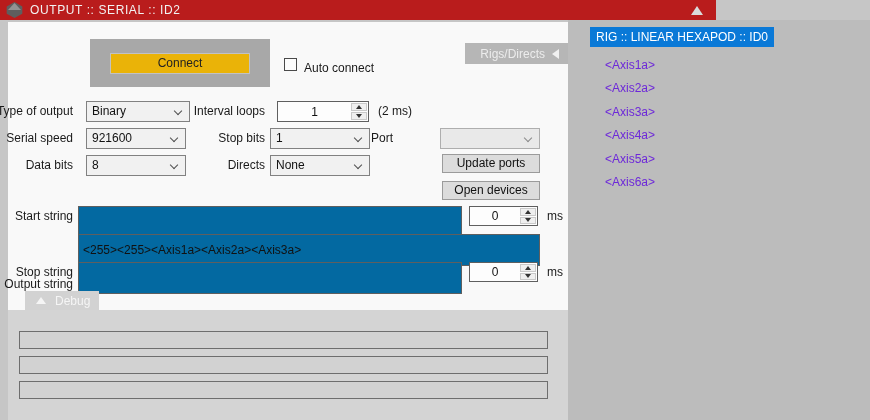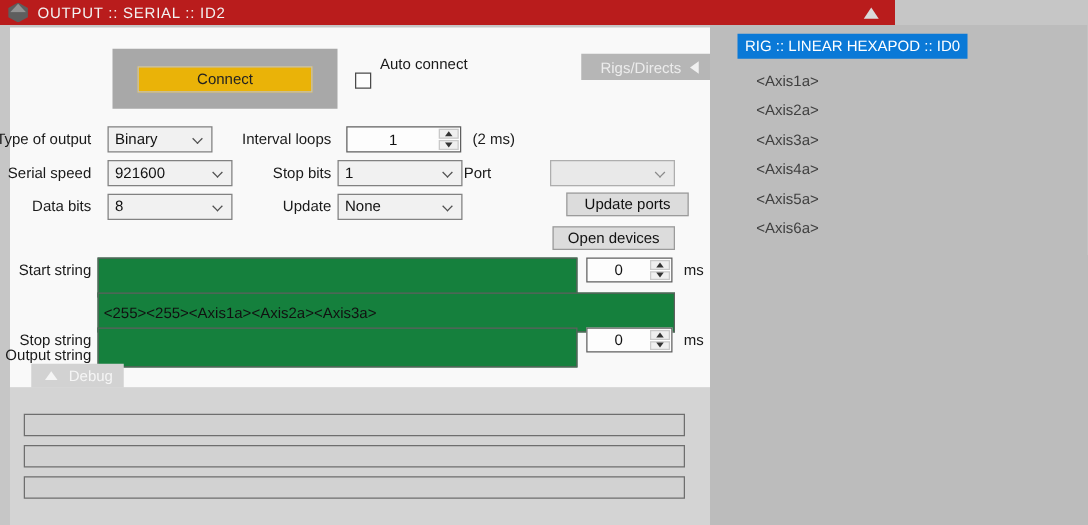--- a/index.html
+++ b/index.html
@@ -25,21 +25,21 @@
 
   
   .panel { position:absolute; left:8px; top:22px; width:560px; height:288px; background:#f9f9f9; }
 
   .connect-frame { position:absolute; left:82px; top:17px; width:180px; height:48px; background:#a8a8a8; }
   .connect-btn { position:absolute; left:20px; top:14px; width:140px; height:21px;
          background:#eab308; border:1px solid #c2c2c2; text-align:center; line-height:19px; color:#222; }
 
   .checkbox { position:absolute; left:276px; top:36px; width:13px; height:13px;
          background:#fdfdfd; border:1px solid #4a4a4a; }
-  .checkbox-label { position:absolute; left:296px; top:22px; line-height:14px; }
+  .checkbox-label { position:absolute; left:296px; top:39px; line-height:14px; }
 
   .rigs-tab { position:absolute; left:457px; top:21px; width:103px; height:21px; background:#b6b6b6;
          color:#ececec; display:flex; align-items:center; justify-content:flex-end; gap:7px; padding-right:9px; }
   .tri-left { width:0; height:0; border-top:5px solid transparent; border-bottom:5px solid transparent;
          border-right:7px solid #f0f0f0; }
 
   .flabel { position:absolute; white-space:nowrap; line-height:21px; text-align:right; }
   .col1 { right:495px; }
   .col2 { right:303px;text-align:center; }
   .colport { right:175px; }
@@ -57,37 +57,37 @@
   .spin { position:absolute; right:1px; top:1px; bottom:1px; width:16px; display:flex; flex-direction:column; }
   .spin > div { flex:1; background:#efefef; border:1px solid #c9c9c9; position:relative; }
   .spin > div + div { margin-top:1px; }
   .arr-up, .arr-dn { position:absolute; left:50%; top:50%; width:0; height:0; transform:translate(-50%,-50%); }
   .arr-up { border-left:3px solid transparent; border-right:3px solid transparent; border-bottom:4px solid #333; }
   .arr-dn { border-left:3px solid transparent; border-right:3px solid transparent; border-top:4px solid #333; }
 
   .pushbtn { position:absolute; width:98px; height:19px; background:#dcdcdc; border:1px solid #9b9b9b;
          text-align:center; line-height:17px; color:#111; }
 
-  .txtinput { position:absolute; height:32px; background:#15803d; border:1px solid #5f5f5f;
+  .txtinput { position:absolute; height:32px; background:#0369a1; border:1px solid #5f5f5f;
          font:inherit; padding:0 4px; color:#111; outline:none; }
   .unit { position:absolute; line-height:20px; }
 
   .debug-tab { position:absolute; left:17px; top:269px; width:74px; height:19px; background:#d2d2d2;
          color:#f5f5f5; display:flex; align-items:center; gap:9px; padding-left:11px; }
   .tri-up-s { width:0; height:0; border-left:5px solid transparent; border-right:5px solid transparent;
          border-bottom:7px solid #f5f5f5; }
 
   .debug-area { position:absolute; left:8px; top:310px; width:560px; height:110px; background:#d4d4d4; }
   .debug-bar { position:absolute; left:11px; width:529px; height:18px; background:#d2d2d2; border:1px solid #6e6e6e; }
 
   
   .sidebar { position:absolute; left:568px; top:20px; width:302px; height:400px; background:#bcbcbc; }
   .rig-header { position:absolute; left:22px; top:7px; height:20px; line-height:20px; padding:0 6px;
          background:#0a79d7; color:#ffffff; white-space:nowrap; }
-  .axis-item { position:absolute; left:37px; height:14px; line-height:14px; color:#404040; white-space:nowrap; }
+  .axis-item { position:absolute; left:37px; height:14px; line-height:14px; color:#6d28d9; white-space:nowrap; }
 </style>
 </head>
 <body>
 
 <div class="titlebar">
   <div class="hex"></div>
   <div class="titletext">OUTPUT :: SERIAL :: ID2</div>
   <div class="collapse-tri"></div>
 </div>
 
@@ -99,21 +99,21 @@
 
   <div class="checkbox"></div>
   <div class="checkbox-label">Auto connect</div>
 
   <div class="rigs-tab">
     <span>Rigs/Directs</span>
     <span class="tri-left"></span>
   </div>
 
   <div class="flabel col1" style="top:79px;">Type of output</div>
-  <div class="combo" style="left:78px; top:79px; width:84px;">
+  <div class="combo" style="left:78px; top:79px; width:104px;">
     <span>Binary</span>
     <span class="chev"></span>
   </div>
   <div class="flabel col2" style="top:79px;">Interval loops</div>
   <div class="numbox" style="left:269px; top:79px; width:92px;">
     <input value="1" style="">
     <div class="spin">
       <div>
           <span class="arr-up"></span>
         </div>
@@ -138,26 +138,26 @@
   <div class="combo dis" style="left:432px; top:106px; width:100px;">
     <span></span>
     <span class="chev"></span>
   </div>
 
   <div class="flabel col1" style="top:133px;">Data bits</div>
   <div class="combo" style="left:78px; top:133px; width:100px;">
     <span>8</span>
     <span class="chev"></span>
   </div>
-  <div class="flabel col2" style="top:133px;">Update</div>
+  <div class="flabel col2" style="top:133px;">Directs</div>
   <div class="combo" style="left:262px; top:133px; width:100px;">
     <span>None</span>
     <span class="chev"></span>
   </div>
-  <div class="pushbtn" style="left:434px; top:132px;margin-left:11px;">Update ports</div>
+  <div class="pushbtn" style="left:434px; top:132px;">Update ports</div>
 
   <div class="pushbtn" style="left:434px; top:159px;">Open devices</div>
 
   <div class="flabel col1" style="top:184px; line-height:20px;">Start string</div>
   <input class="txtinput" style="left: 70px; top: 184px; width: 384px;" value="">
   <div class="numbox" style="left:461px; top:184px; width:69px; height:20px;">
     <input value="0" style="">
     <div class="spin">
       <div>
           <span class="arr-up"></span>

